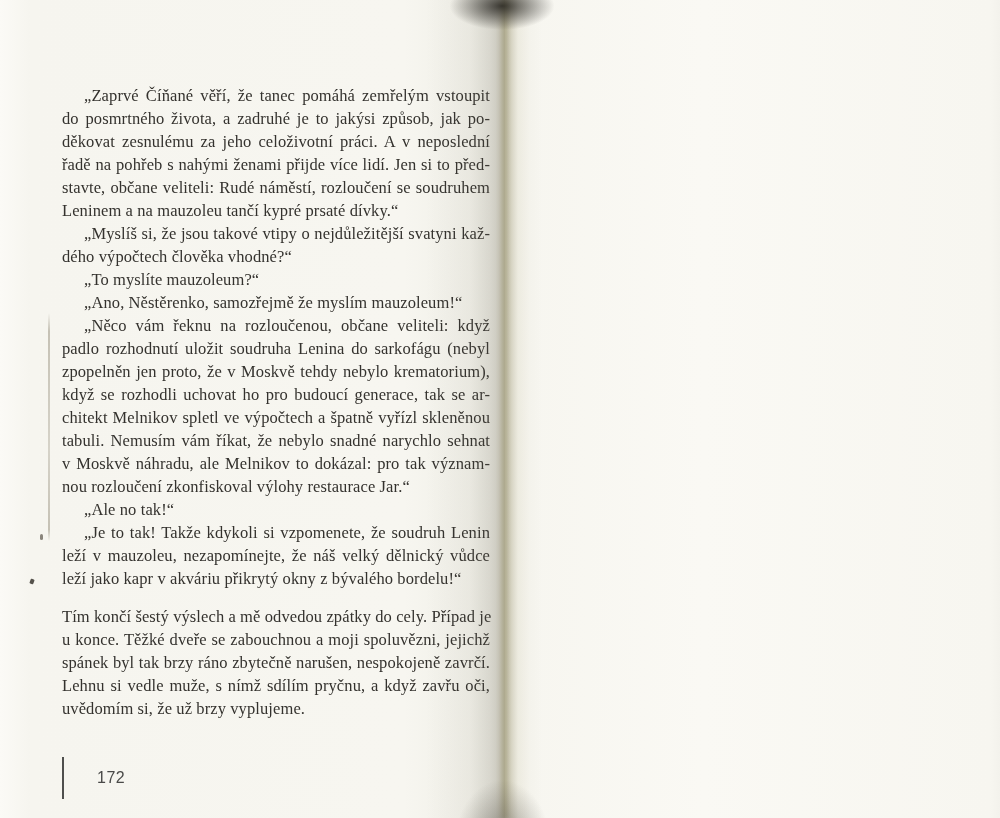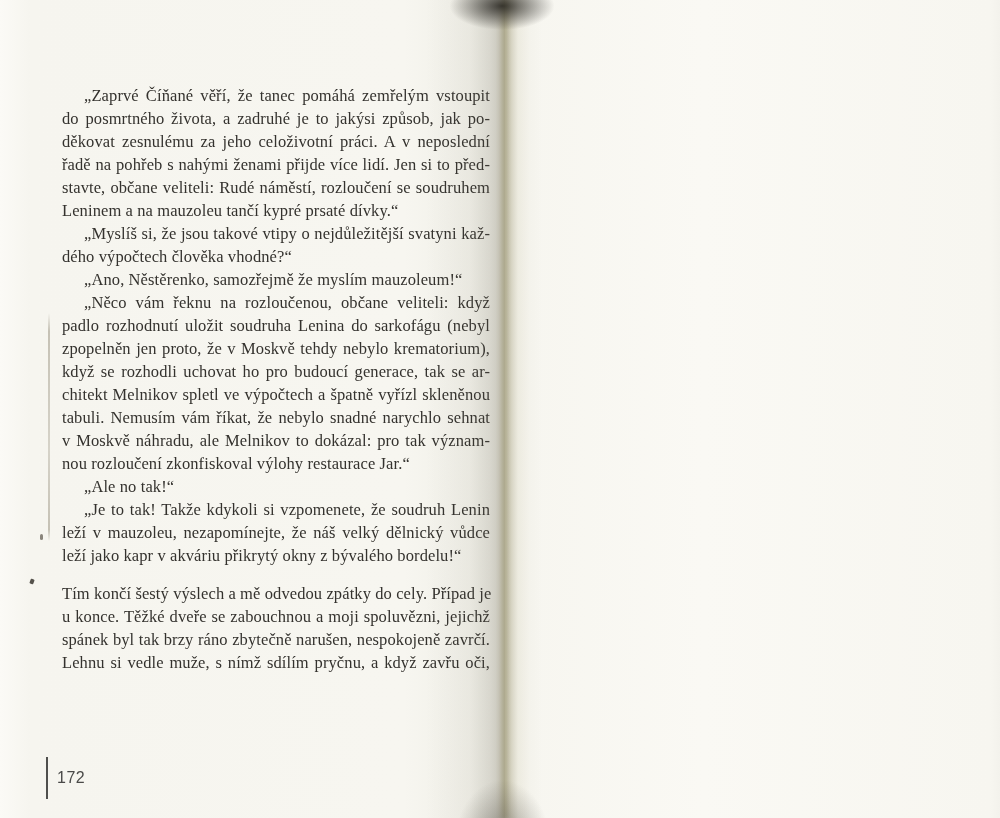--- a/index.html
+++ b/index.html
@@ -48,21 +48,21 @@
     white-space:nowrap;overflow:visible;
   }
   .line.last{text-align-last:left;}
   .line.indent{padding-left:22px;}
   
   .pagenum{
     position:absolute;top:757px;display:flex;align-items:center;height:42px;
     font-family:"Liberation Sans","DejaVu Sans",sans-serif;
     font-size:16px;color:#4a4a48;letter-spacing:0.5px;
   }
-  #pagenum-left{left:46px;}
+  #pagenum-left{left:62px;gap:24px;}
   .numbar{width:2px;height:42px;background:#4f4f4d;}
   #pagenum-left .numlabel{margin-left:9px;}
   
   #scratch-artifact{
     position:absolute;left:48px;top:313px;width:2px;height:228px;
     background:linear-gradient(180deg,rgba(190,185,172,0) 0%,rgba(185,180,166,0.8) 8%,rgba(200,196,184,0.7) 60%,rgba(185,180,166,0.8) 95%,rgba(190,185,172,0) 100%);
     border-radius:2px;
   }
   .speck1{position:absolute;left:40px;top:534px;width:3px;height:6px;background:#8a857c;border-radius:2px;}
   .speck2{position:absolute;left:30px;top:579px;width:4px;height:5px;background:#55524c;border-radius:1px;transform:rotate(20deg);}
@@ -78,20 +78,23 @@
         <div class="line">děkovat zesnulému za jeho celoživotní práci. A v neposlední</div>
         <div class="line">řadě na pohřeb s nahými ženami přijde více lidí. Jen si to před-</div>
         <div class="line">stavte, občane veliteli: Rudé náměstí, rozloučení se soudruhem</div>
         <div class="line last">Leninem a na mauzoleu tančí kypré prsaté dívky.“</div>
       </div>
       <div class="para">
         <div class="line indent">„Myslíš si, že jsou takové vtipy o nejdůležitější svatyni kaž-</div>
         <div class="line last">dého výpočtech člověka vhodné?“</div>
       </div>
       <div class="para">
+        <div class="line last indent">„To myslíte mauzoleum?“</div>
+      </div>
+      <div class="para">
         <div class="line last indent">„Ano, Něstěrenko, samozřejmě že myslím mauzoleum!“</div>
       </div>
       <div class="para">
         <div class="line indent">„Něco vám řeknu na rozloučenou, občane veliteli: když</div>
         <div class="line">padlo rozhodnutí uložit soudruha Lenina do sarkofágu (nebyl</div>
         <div class="line">zpopelněn jen proto, že v Moskvě tehdy nebylo krematorium),</div>
         <div class="line">když se rozhodli uchovat ho pro budoucí generace, tak se ar-</div>
         <div class="line">chitekt Melnikov spletl ve výpočtech a špatně vyřízl skleněnou</div>
         <div class="line">tabuli. Nemusím vám říkat, že nebylo snadné narychlo sehnat</div>
         <div class="line">v Moskvě náhradu, ale Melnikov to dokázal: pro tak význam-</div>
@@ -103,20 +106,21 @@
       <div class="para">
         <div class="line indent">„Je to tak! Takže kdykoli si vzpomenete, že soudruh Lenin</div>
         <div class="line">leží v mauzoleu, nezapomínejte, že náš velký dělnický vůdce</div>
         <div class="line last">leží jako kapr v akváriu přikrytý okny z bývalého bordelu!“</div>
       </div>
       <div class="para gap">
         <div class="line">Tím končí šestý výslech a mě odvedou zpátky do cely. Případ je</div>
         <div class="line">u konce. Těžké dveře se zabouchnou a moji spoluvězni, jejichž</div>
         <div class="line">spánek byl tak brzy ráno zbytečně narušen, nespokojeně zavrčí.</div>
         <div class="line">Lehnu si vedle muže, s nímž sdílím pryčnu, a když zavřu oči,</div>
+        <div class="line last">uvědomím si, že už brzy vyplujeme.</div>
       </div>
     </div>
   <div class="pagenum" id="pagenum-left">
     <div class="numbar"></div>
     <div class="numlabel">172</div>
   </div>
   <div id="scratch-artifact"></div>
   <div class="speck1"></div>
   <div class="speck2"></div>
 </div>

